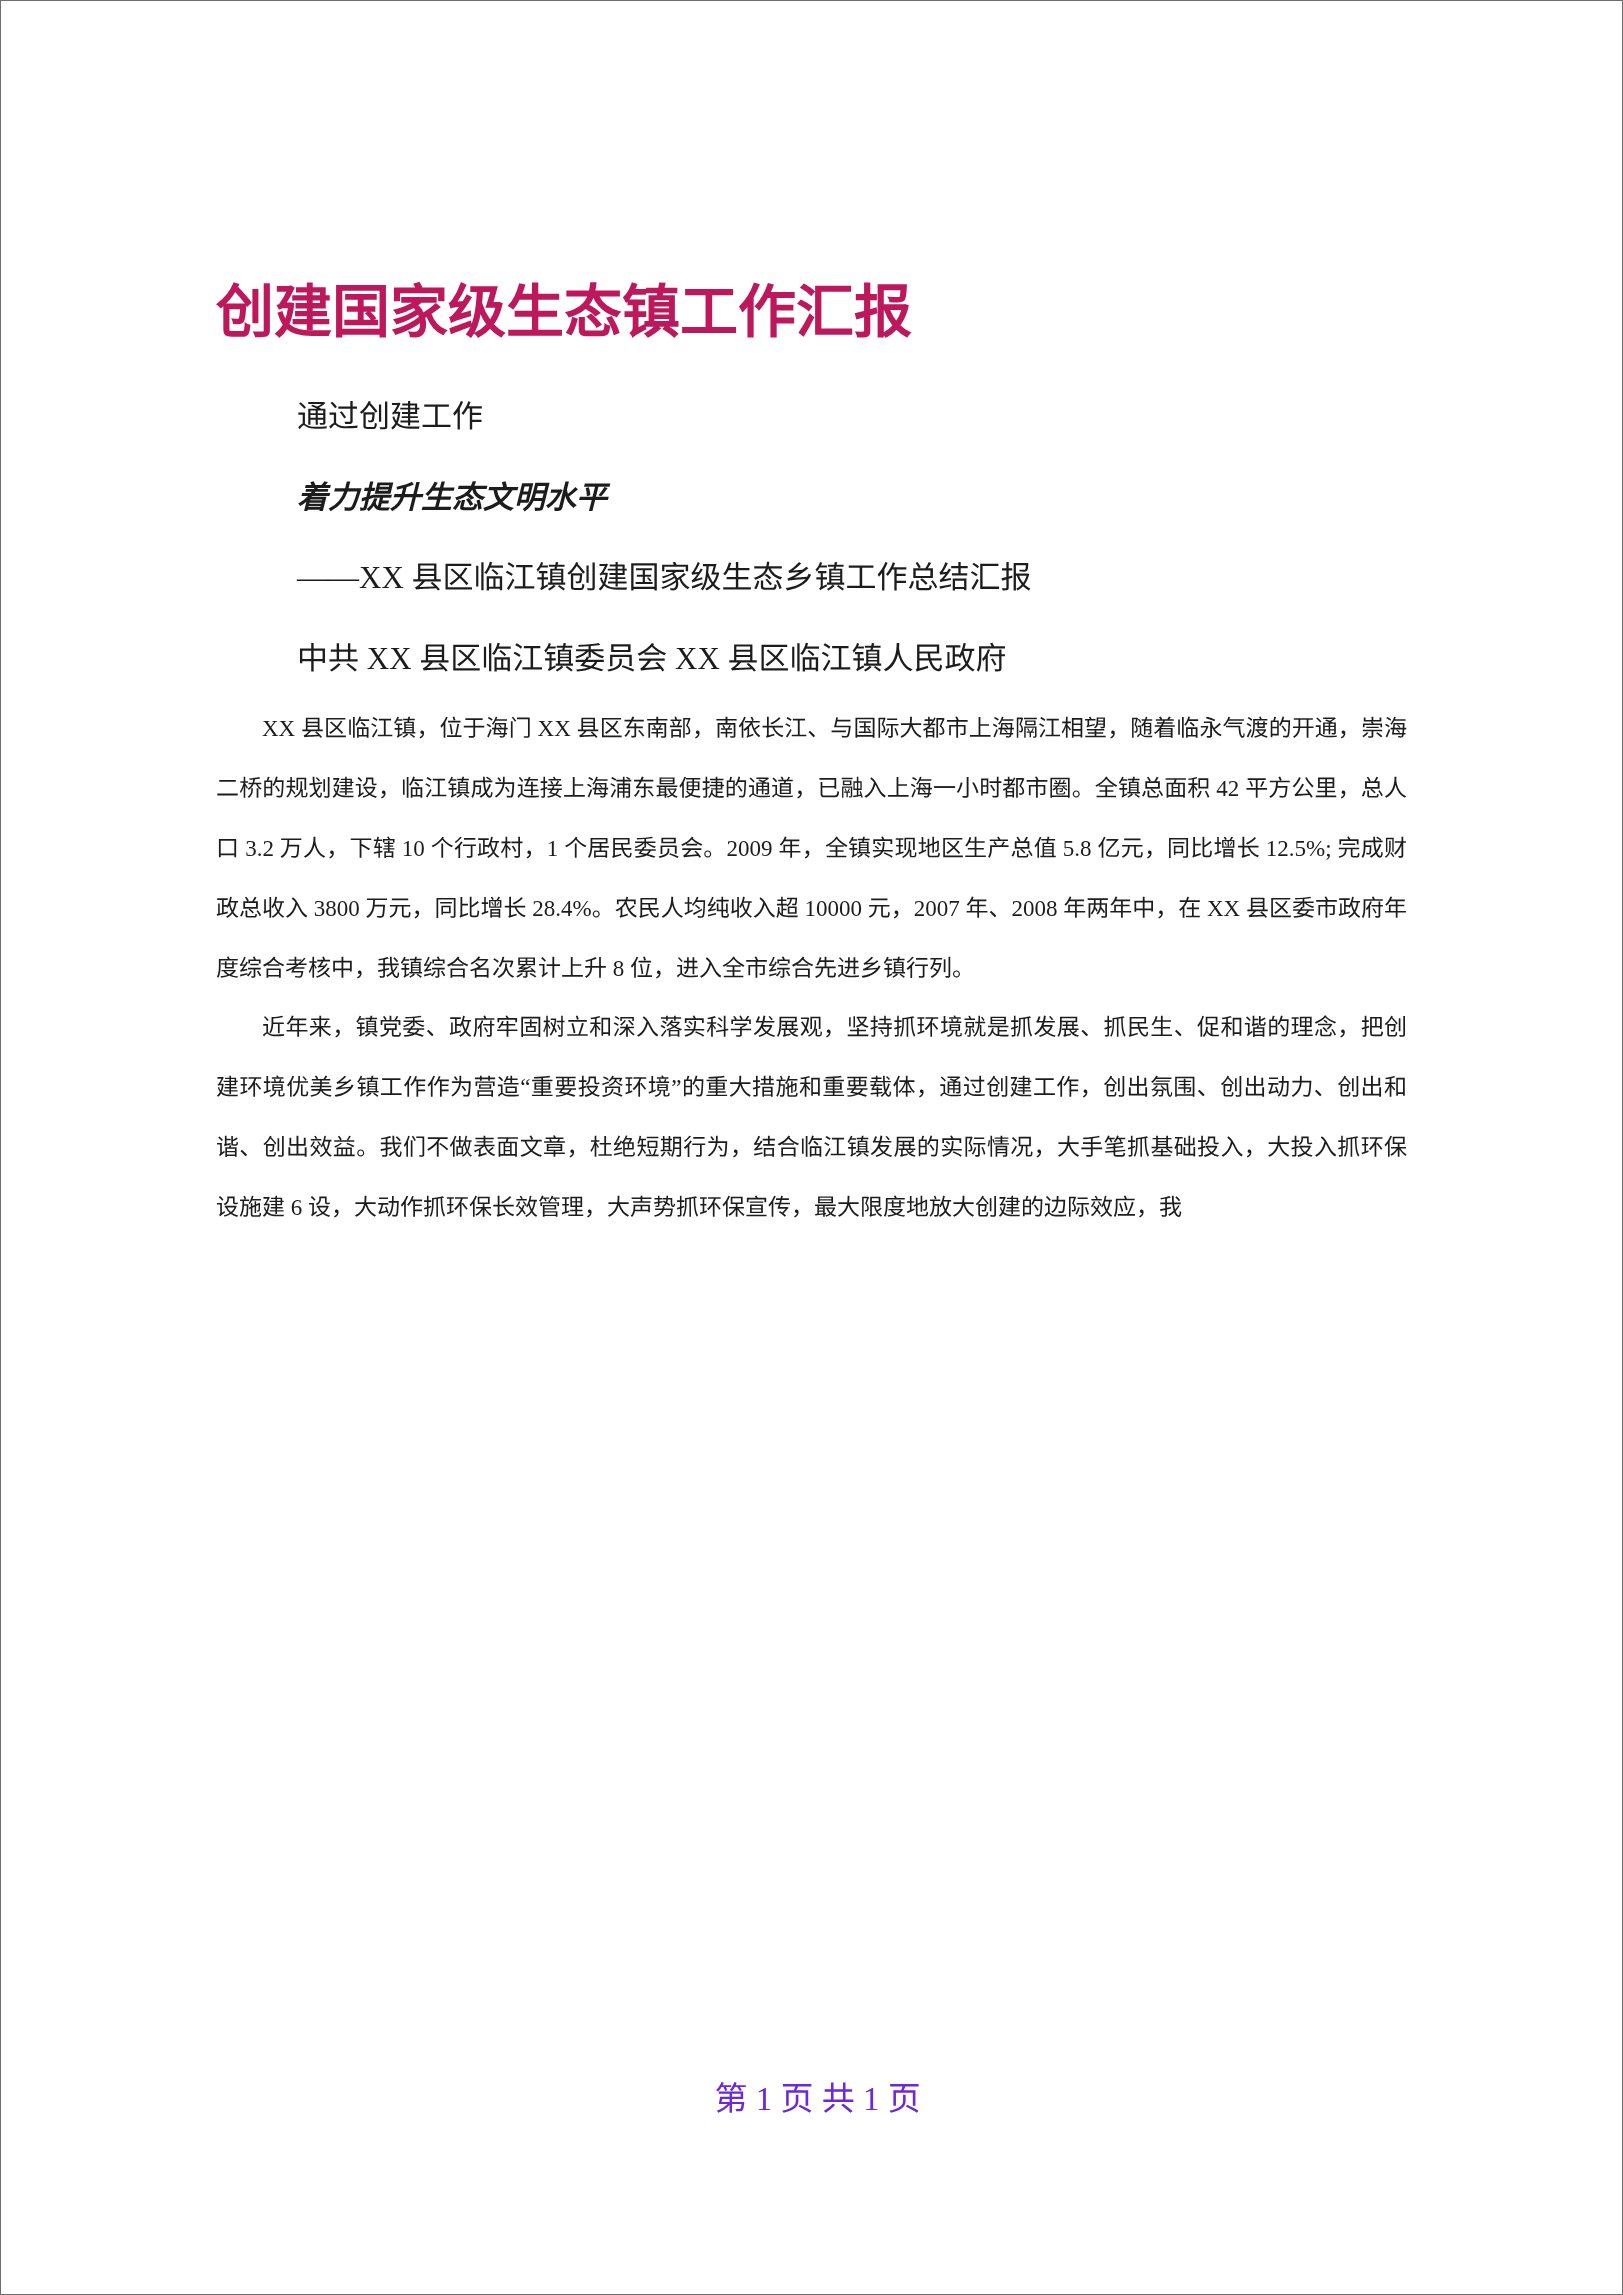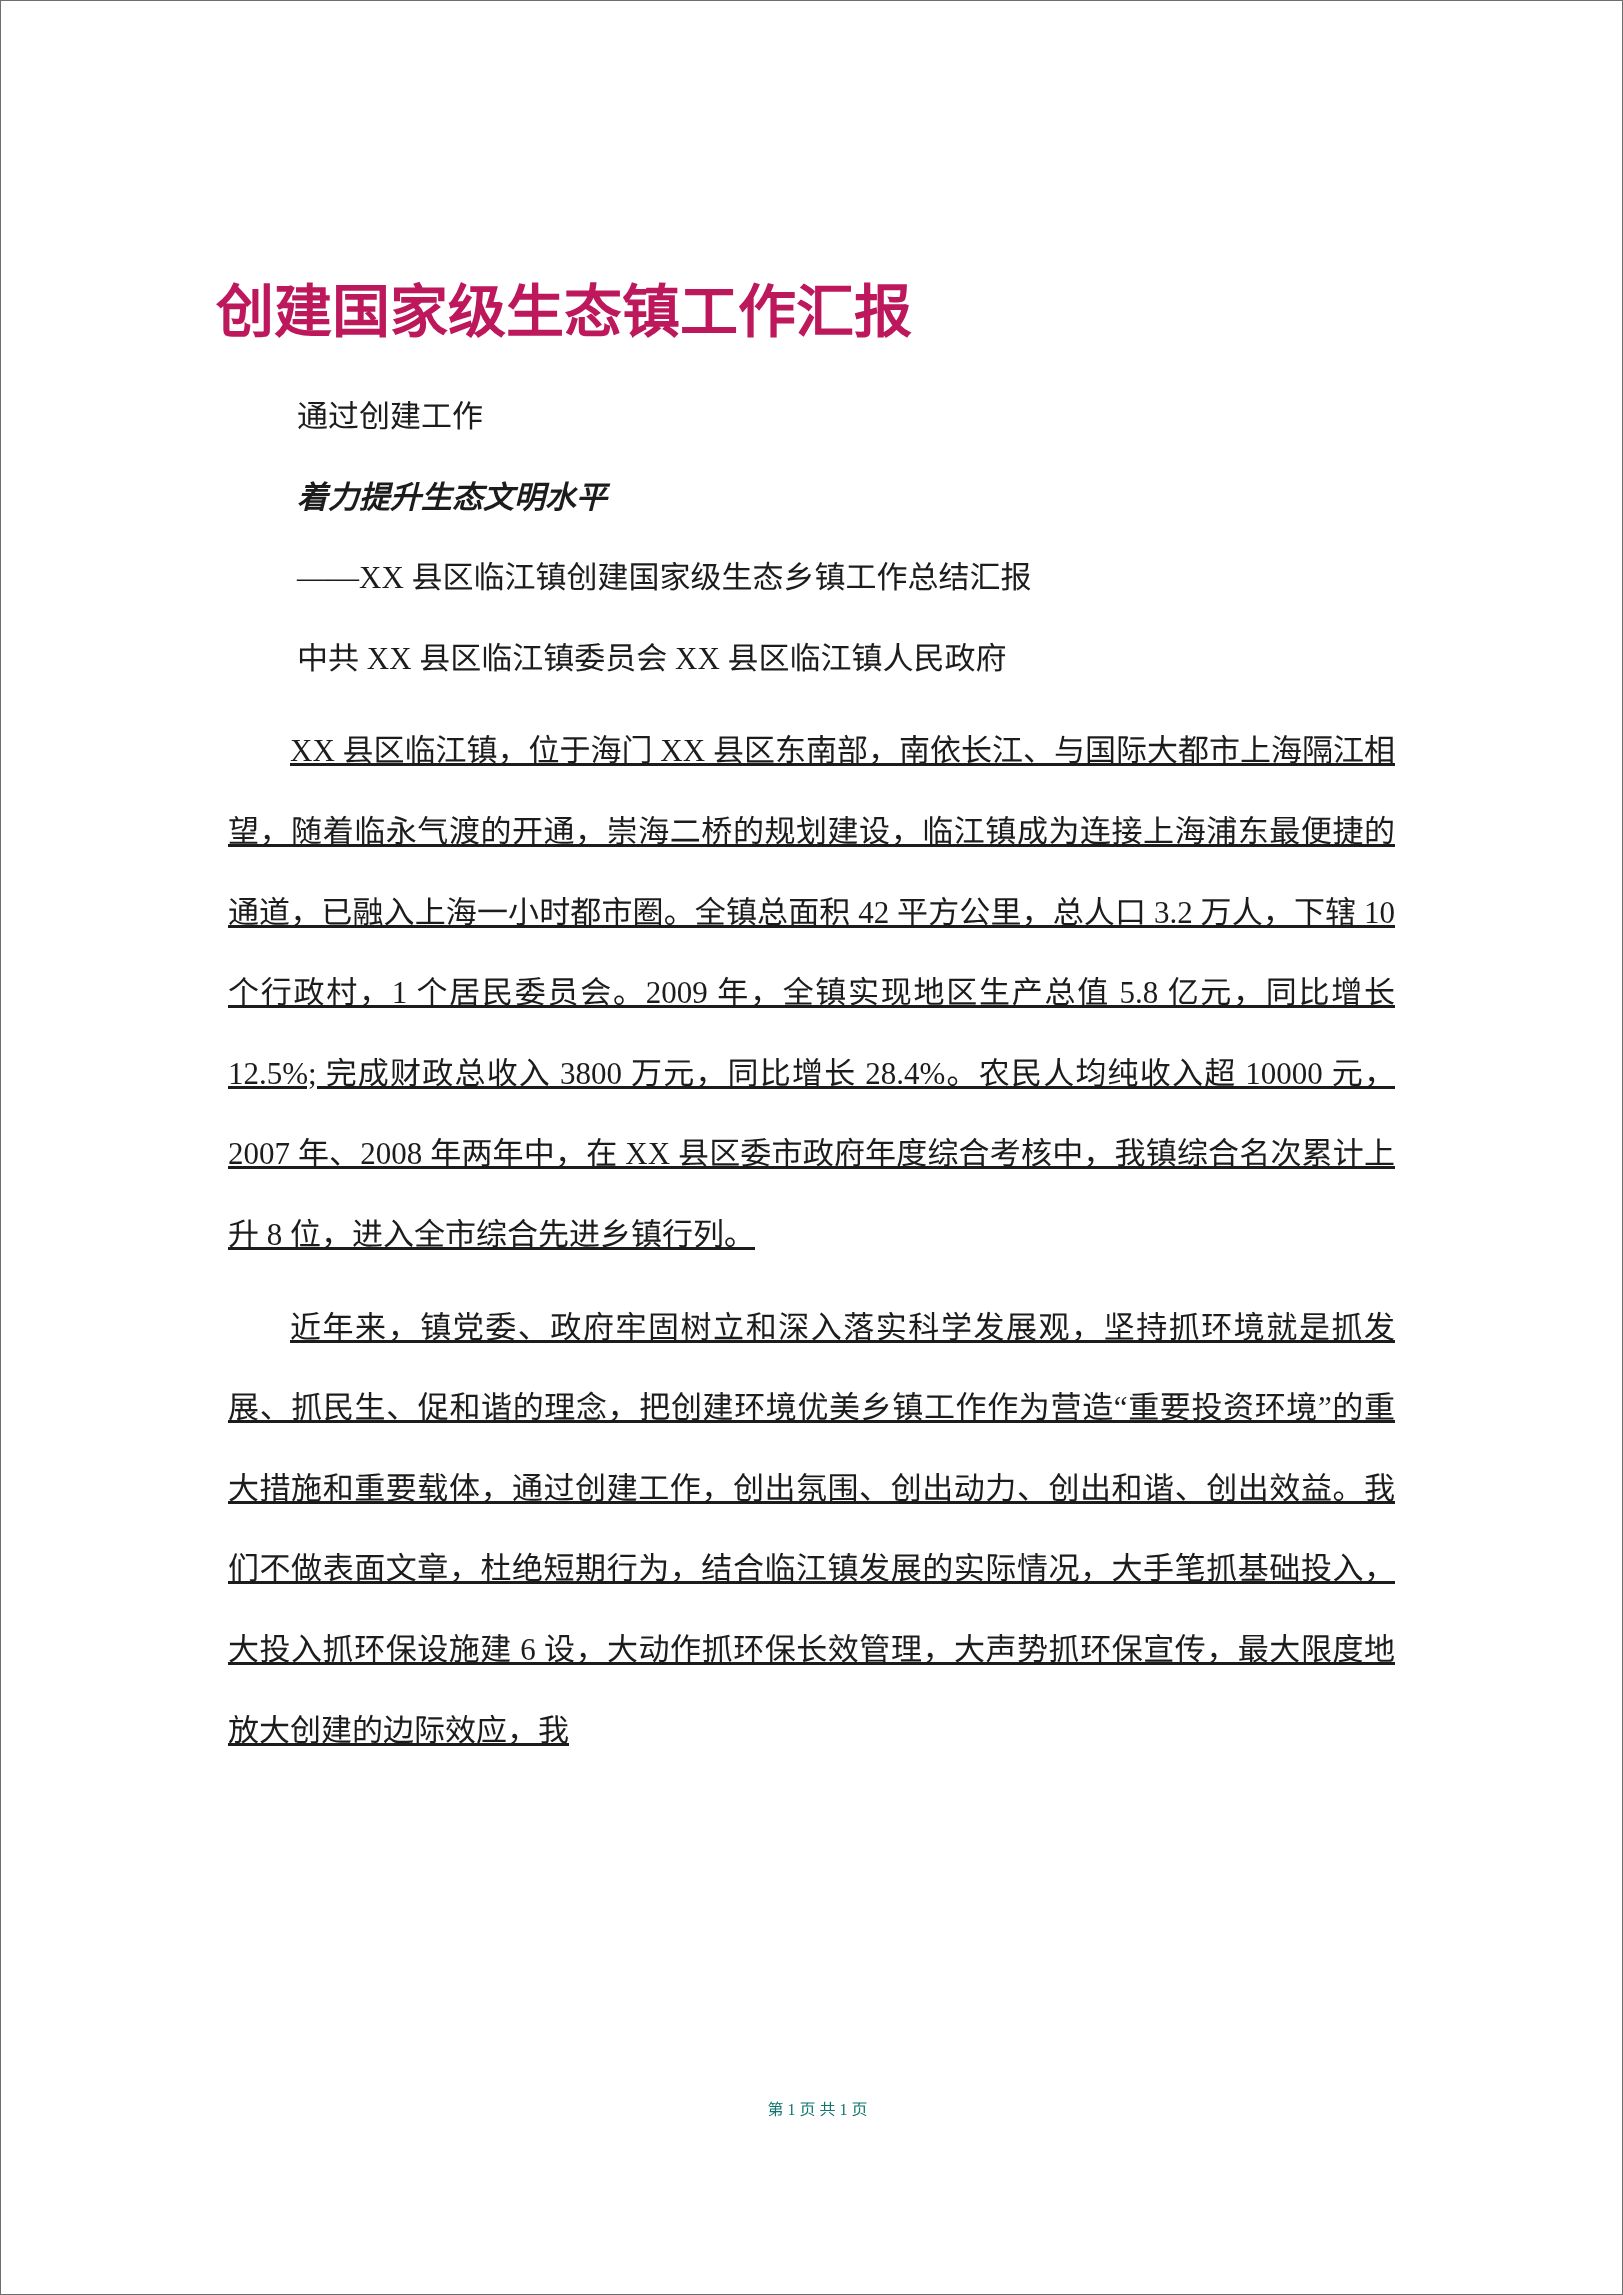--- a/index.html
+++ b/index.html
@@ -31,35 +31,34 @@
     margin: 0;
     padding-left: 81px;
     text-align: left;
     white-space: normal;
   }
   .intro-line.slanted {
     font-style: italic;
     font-weight: bold;
   }
   .body-para {
-    font-size: 31px;
+    font-size: 23px;
     line-height: 2.6;
-    margin: 12px;
+    margin: 0;
     text-align: justify;
     text-indent: 2em;
-    text-decoration: underline;
   }
   .page-footer {
     position: absolute;
     left: 12px;
     right: 0;
     bottom: 174px;
     text-align: center;
-    font-size: 16px;
-    color: #0f766e;
+    font-size: 33px;
+    color: #6d28d9;
   }
 </style>
 </head>
 <body>
 
 <div class="page">
 
   <h1 class="doc-title">创建国家级生态镇工作汇报</h1>
 
   <div>

